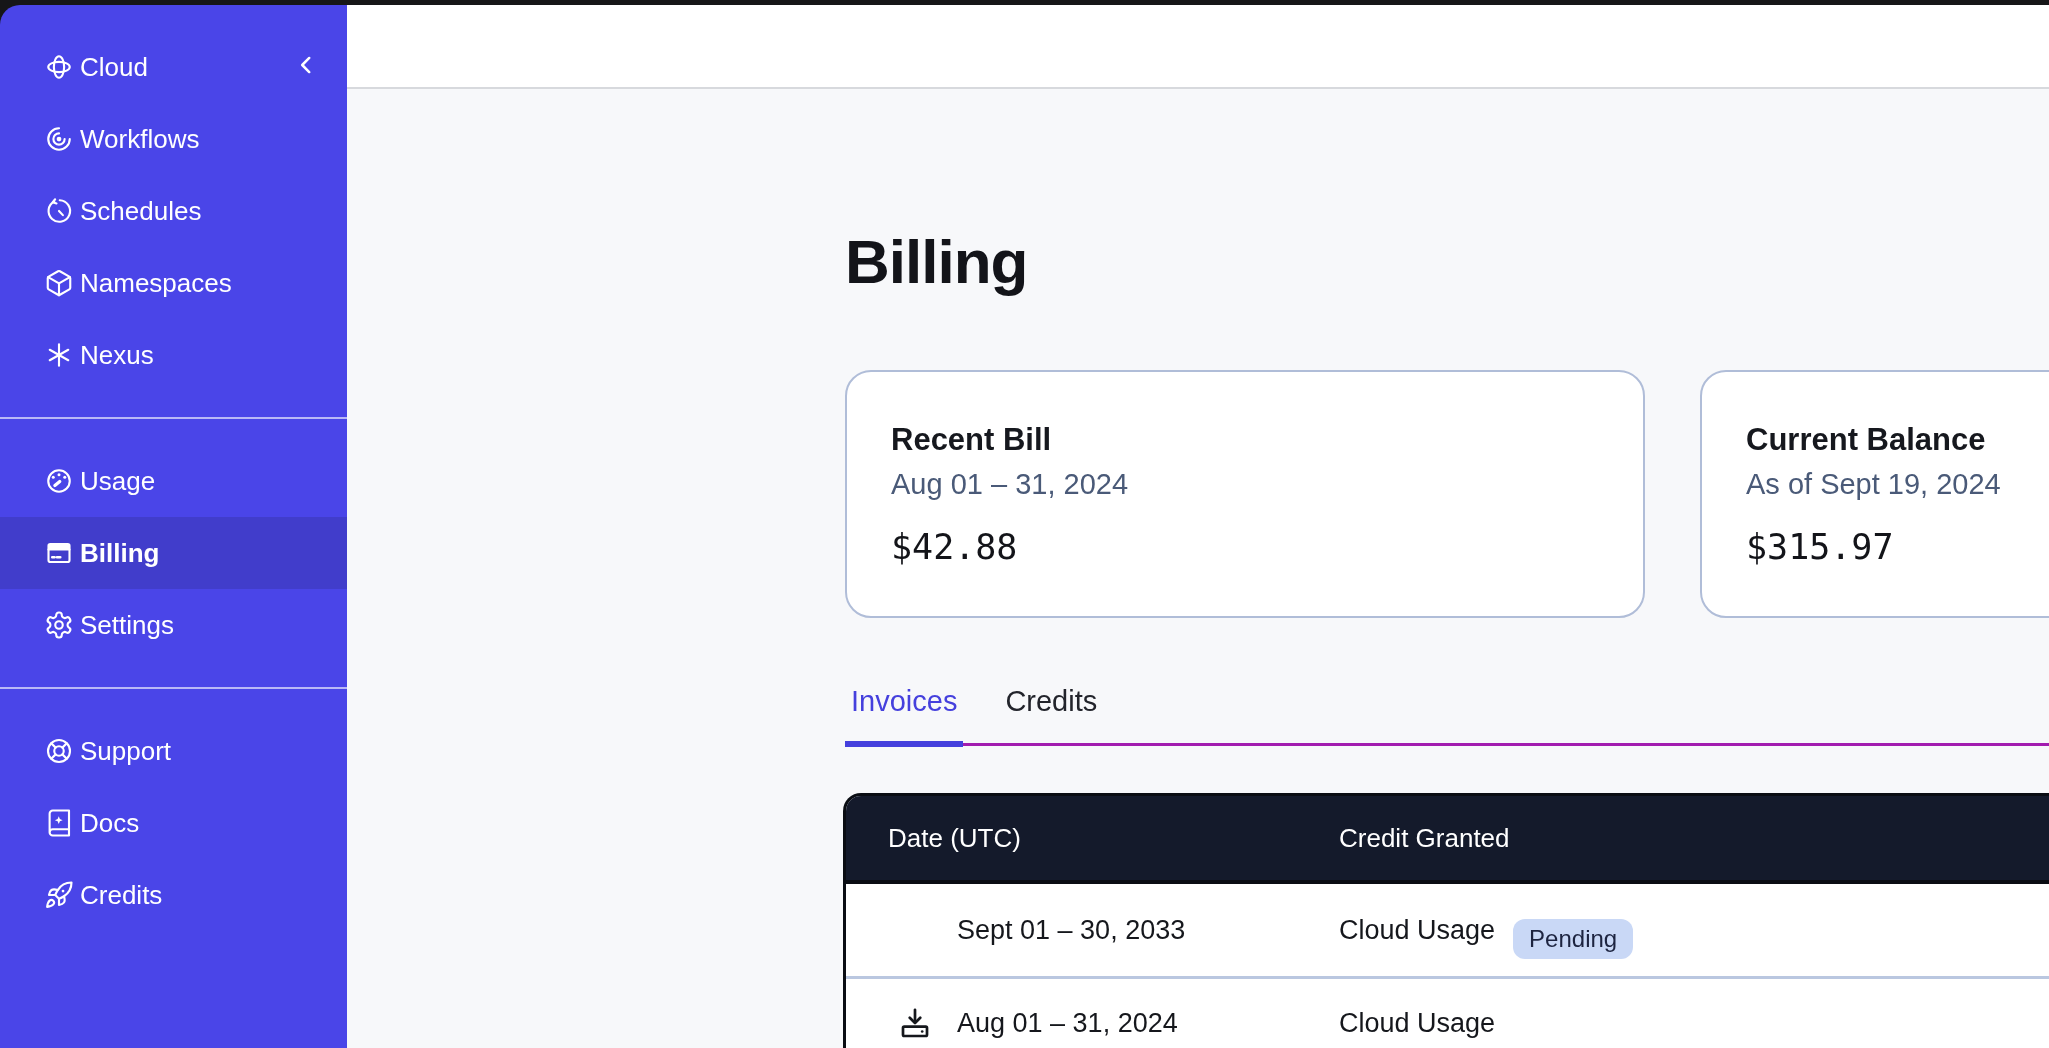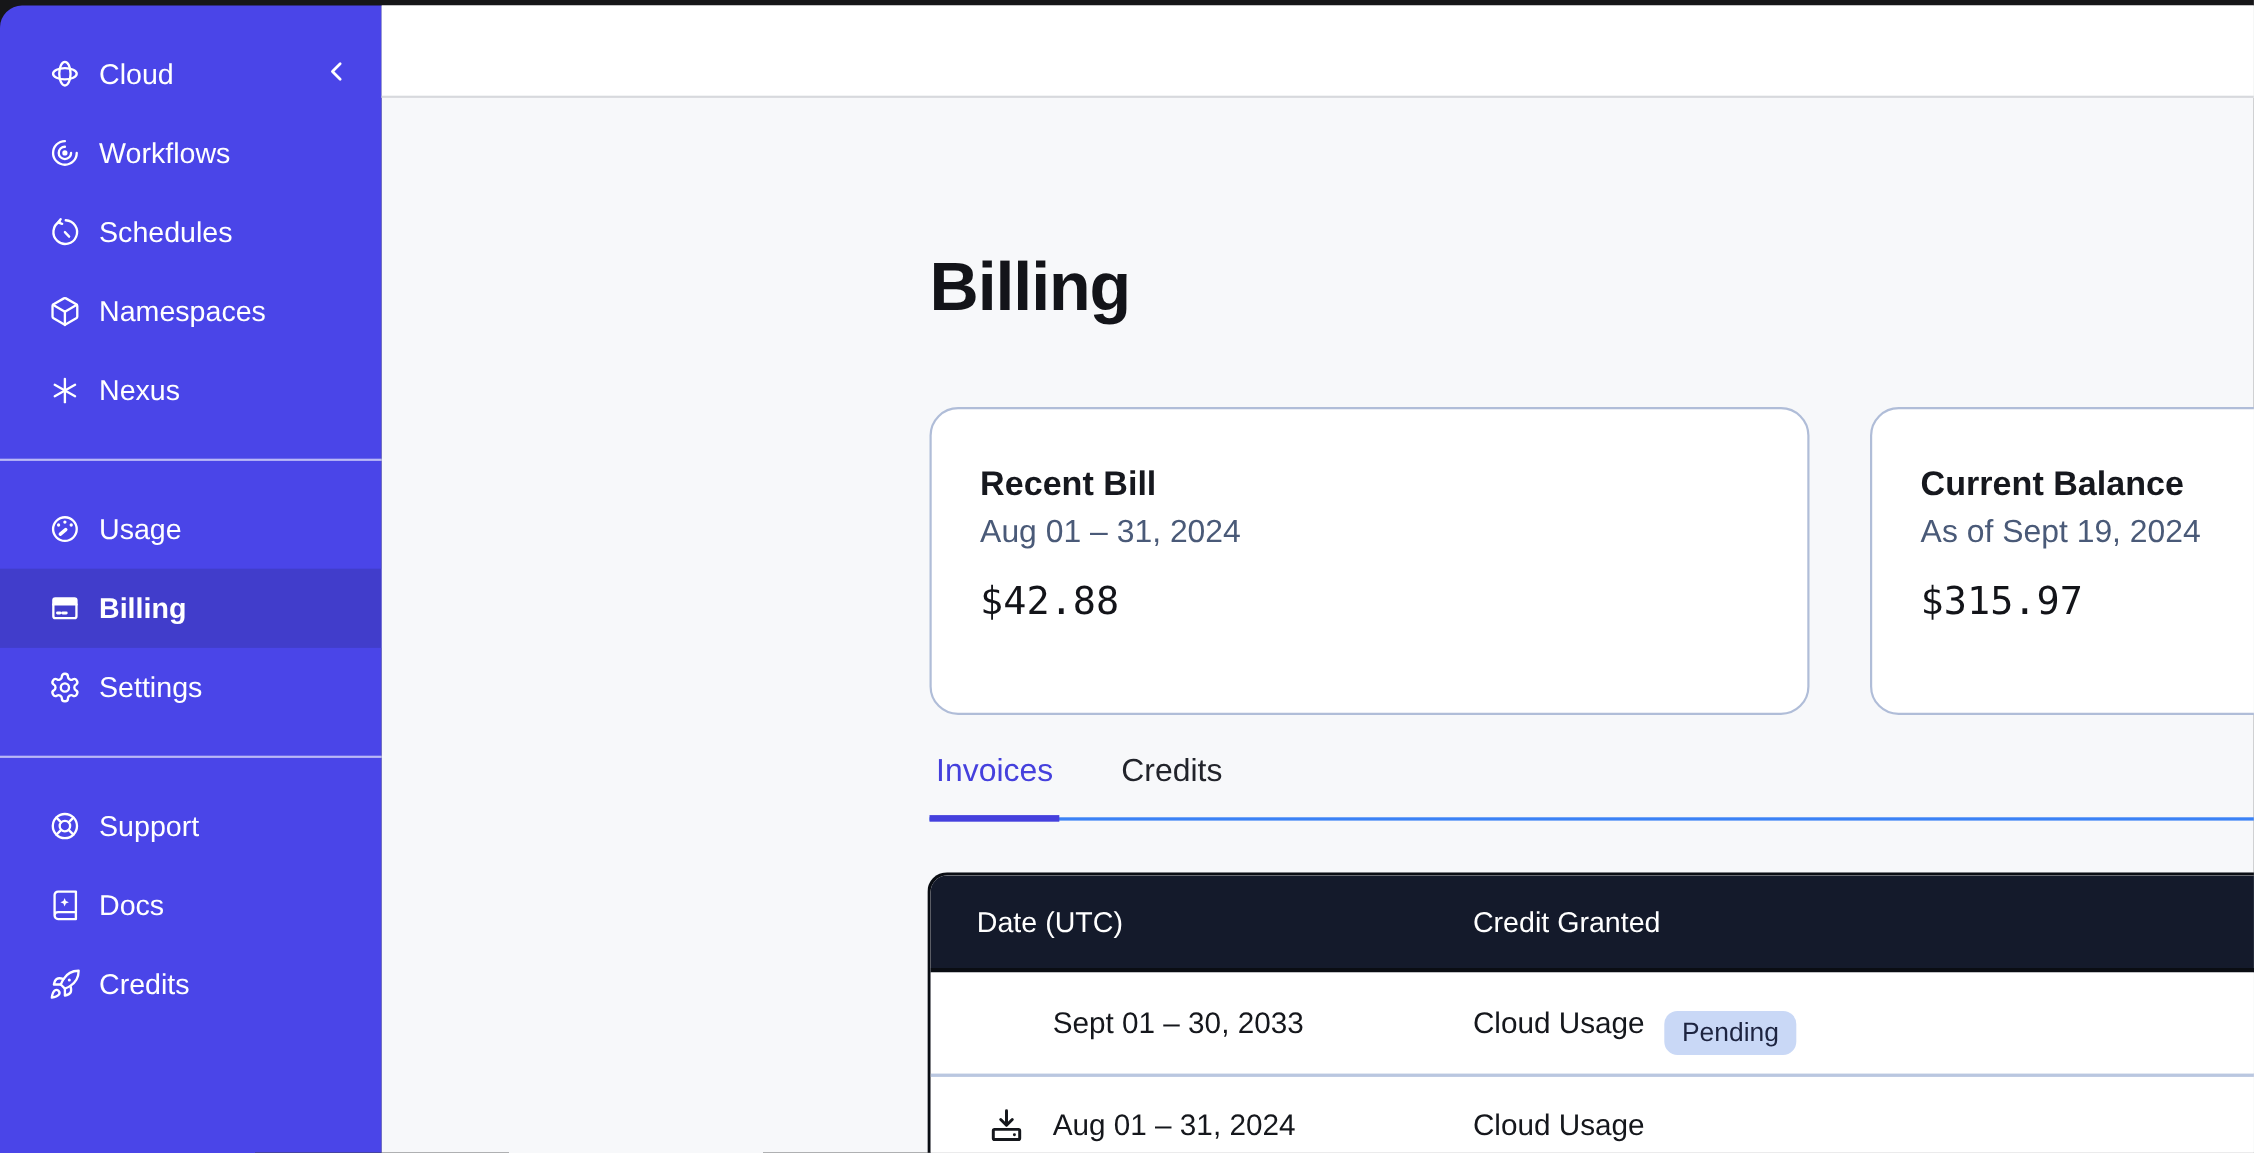--- a/index.html
+++ b/index.html
@@ -4,46 +4,46 @@
 <style>
   * { margin:0; padding:0; box-sizing:border-box; }
   html,body { width:2049px; height:1048px; }
   body { background:#161618; position:relative; overflow:hidden;
          font-family:"Liberation Sans", sans-serif; }
 
   
   .sidebar { position:absolute; left:0; top:5px; bottom:0; width:347px;
              background:#4a45e8; border-top-left-radius:20px; padding-top:26px; }
   .nav-item { height:72px; display:flex; align-items:center; padding:0 24px 0 44px;
-              color:#fff; font-size:26px; gap:16px; cursor:pointer; }
+              color:#fff; font-size:26px; gap:6px; cursor:pointer; }
   .nav-item.active { background:#413dcb; font-weight:bold; }
   .nav-item .ic { width:30px; height:30px; flex:0 0 30px; display:flex; }
   .nav-item .ic svg { width:30px; height:30px; stroke:#fff; fill:none;
                       stroke-width:1.7; stroke-linecap:round; stroke-linejoin:round; }
   .collapse { margin-left:auto; width:30px; height:30px; display:flex; cursor:pointer; }
   .collapse svg { width:26px; height:26px; stroke:#fff; fill:none; stroke-width:2.3;
                   stroke-linecap:round; stroke-linejoin:round; }
   .side-divider { height:2px; background:rgba(255,255,255,.62); margin:26px 0; }
 
   
   .main { position:absolute; left:347px; top:5px; right:0; bottom:0; background:#f7f8fa; }
   .topbar { height:84px; background:#fff; border-bottom:2px solid #d7d9dd; }
   .page-title { position:absolute; left:498px; top:221px; font-size:62px; font-weight:600;
                 color:#131419; letter-spacing:-1px; }
 
   .cards { position:absolute; left:498px; top:365px; display:flex; gap:55px; }
-  .card { width:800px; height:280px; background:#fff; border:2px solid #b0bdd8;
+  .card { width:800px; height:248px; background:#fff; border:2px solid #b0bdd8;
           border-radius:26px; padding:50px 44px 0 44px; }
   .card-title { font-size:31px; font-weight:600; color:#16181e; }
   .card-sub { font-size:29px; color:#4a5a78; margin-top:10px; }
   .card-amount { font-size:35px; color:#131419; margin-top:26px;
                  font-family:"DejaVu Sans Mono", monospace; }
 
   .tabs { position:absolute; left:498px; top:678px; right:0;
-          border-bottom:3px solid #3b82f6; display:flex; gap:50px;align-items:flex-end; }
+          border-bottom:3px solid #a21caf; display:flex; gap:36px;align-items:flex-end; }
   .tab { position:relative; font-size:29px; color:#22242b; padding:0 6px 24px 6px;
          line-height:36px; cursor:pointer; }
   .tab.active { color:#4540dd; }
   .tab.active::after { content:""; position:absolute; left:0; right:0; bottom:-4px;
                        height:6px; background:#4540dd; }
 
   
   .invoice-table { position:absolute; left:496px; top:788px; width:1410px;
                    border:3px solid #0a0d13; border-bottom:none;
                    border-radius:18px 18px 0 0; overflow:hidden; }

